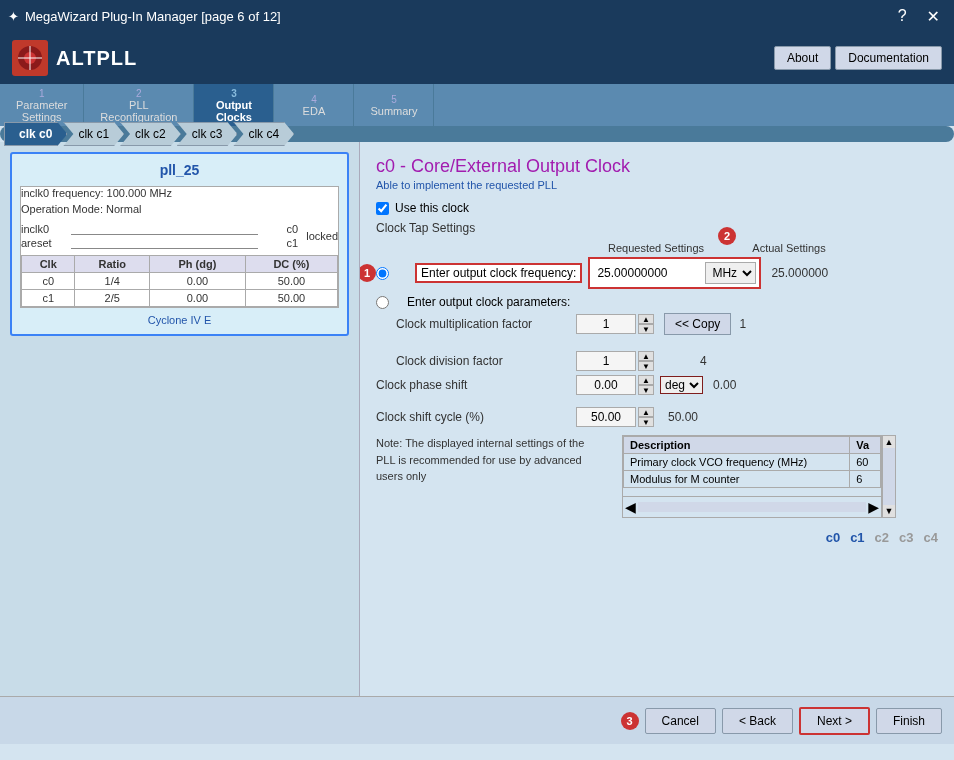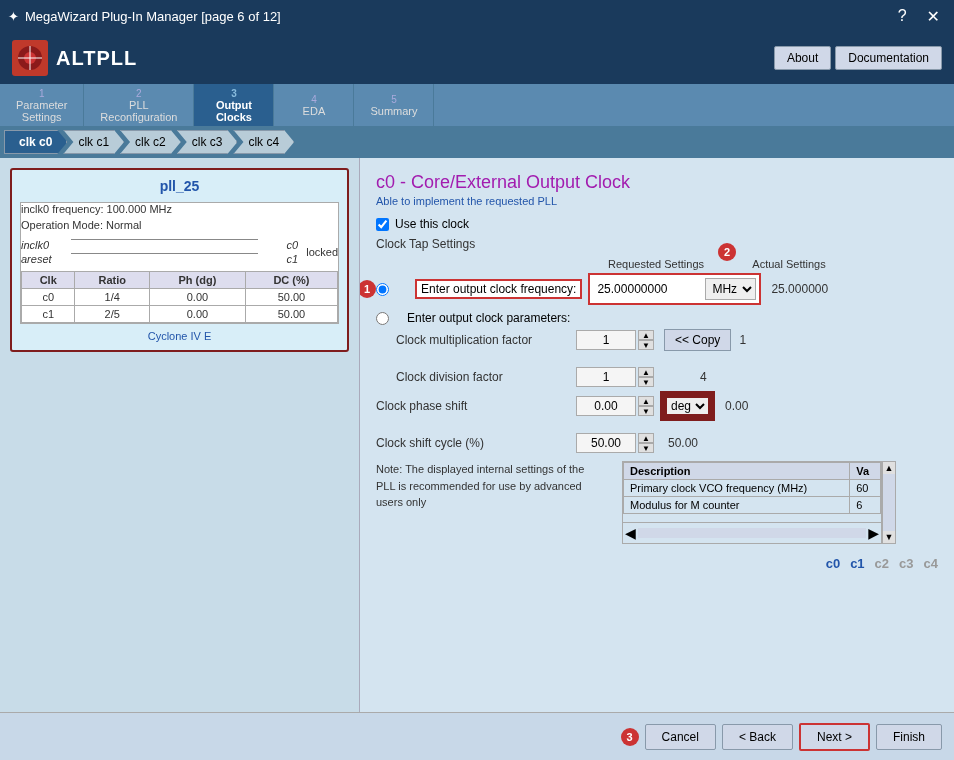--- a/index.html
+++ b/index.html
@@ -20,35 +20,35 @@
     .header-btn { background: #d0d8e8; border: 1px solid #8899aa; padding: 4px 12px; cursor: pointer; font-size: 12px; border-radius: 2px; }
 
     
     .tabs-row { background: #5b8ab0; display: flex; align-items: stretch; height: 42px; }
     .tab { padding: 4px 16px; cursor: pointer; display: flex; flex-direction: column; justify-content: center; align-items: center; font-size: 11px; color: #ddd; border-right: 1px solid #4a7a9a; min-width: 80px; }
     .tab.active { background: #2a5f8f; color: white; font-weight: bold; }
     .tab .tab-num { font-size: 10px; color: #aad; }
     .tab.active .tab-num { color: #88bbdd; }
 
     
-    .clk-tabs { background: #4a7a9a; display: flex; align-items: center; height: 32px; padding: 0 4px; gap: 0; }
+    .clk-tabs { background: #4a7a9a; display: flex; align-items: center; height: 16px; padding: 0 4px; gap: 0; border-radius: 10px; }
     .clk-tab { background: #b8ccd8; border: 1px solid #8899aa; padding: 4px 14px; cursor: pointer; font-size: 12px; clip-path: polygon(0 0, calc(100% - 10px) 0, 100% 50%, calc(100% - 10px) 100%, 0 100%, 10px 50%); margin-right: -4px; }
     .clk-tab:first-child { clip-path: polygon(0 0, calc(100% - 10px) 0, 100% 50%, calc(100% - 10px) 100%, 0 100%); }
     .clk-tab.active { background: #2a5f8f; color: white; font-weight: bold; }
 
     
     .main { display: flex; height: calc(760px - 32px - 52px - 42px - 32px - 48px); }
 
     
     .left-panel { width: 360px; background: #c8dce8; padding: 10px; border-right: 1px solid #aab; flex-shrink: 0; height: 100%; }
-    .pll-box { background: #d8eef8; border: 2px solid #7f1d1d; border-radius: 3px; padding: 8px; margin-bottom: 8px; }
+    .pll-box { background: #d8eef8; border: 2px solid #3b82f6; border-radius: 3px; padding: 8px; margin-bottom: 8px; }
     .pll-title { text-align: center; color: #2255aa; font-size: 14px; font-weight: bold; margin-bottom: 8px; }
     .pll-inner { background: white; border: 1px solid #aaa; padding: 0; margin-bottom: 6px; }
     .pll-info { color: #333; font-size: 11px; margin-bottom: 4px; }
-    .port-row { display: flex; align-items: flex-start; font-size: 11px; margin: 2px 0; font-style: italic; }
+    .port-row { display: flex; align-items: flex-end; font-size: 11px; margin: 2px 0; }
     .port-label { width: 50px; color: #333; }
     .port-line { flex: 1; height: 1px; background: #888; }
     .port-name { width: 40px; text-align: right; color: #333; }
     .pll-table { border-collapse: collapse; width: 100%; font-size: 11px; margin-top: 4px; }
     .pll-table th { background: #dde; border: 1px solid #aaa; padding: 2px 4px; color: #333; }
     .pll-table td { border: 1px solid #aaa; padding: 2px 4px; text-align: center; color: #333; }
     .cyclone-text { text-align: center; color: #2255aa; font-size: 11px; margin-top: 4px; }
     .locked-label { font-size: 11px; color: #333; }
 
     
@@ -274,21 +274,21 @@
       </div>
     </div>
 
     <div style="display:flex;align-items:center;margin-bottom:4px;">
       <span style="width:200px;font-size:12px;color:#333;">Clock phase shift</span>
       <input type="text" value="0.00" style="width: 60px; border: 1px solid rgb(170, 170, 170); font-size: 12px; padding: 2px 4px; background: rgb(245, 245, 245); text-align: center;">
       <div style="display:flex;flex-direction:column;margin:0 2px;">
         <button style="width:16px;height:10px;border:1px solid #aaa;background:#e0e0e0;cursor:pointer;font-size:8px;padding:0;">▲</button>
         <button style="width:16px;height:10px;border:1px solid #aaa;background:#e0e0e0;cursor:pointer;font-size:8px;padding:0;">▼</button>
       </div>
-      <select style="margin-left:4px;font-size:12px;border:7px solid #7f1d1d;">
+      <select style="margin-left:4px;font-size:12px;border:1px solid #7f1d1d;">
         <option>deg</option>
         <option>ps</option>
       </select>
       <span style="font-size:12px;color:#333;width:80px;margin-left:10px;">0.00</span>
     </div>
 
     <div style="height:8px;"></div>
 
     <div style="display:flex;align-items:center;margin-bottom:8px;">
       <span style="width:200px;font-size:12px;color:#333;">Clock shift cycle (%)</span>

